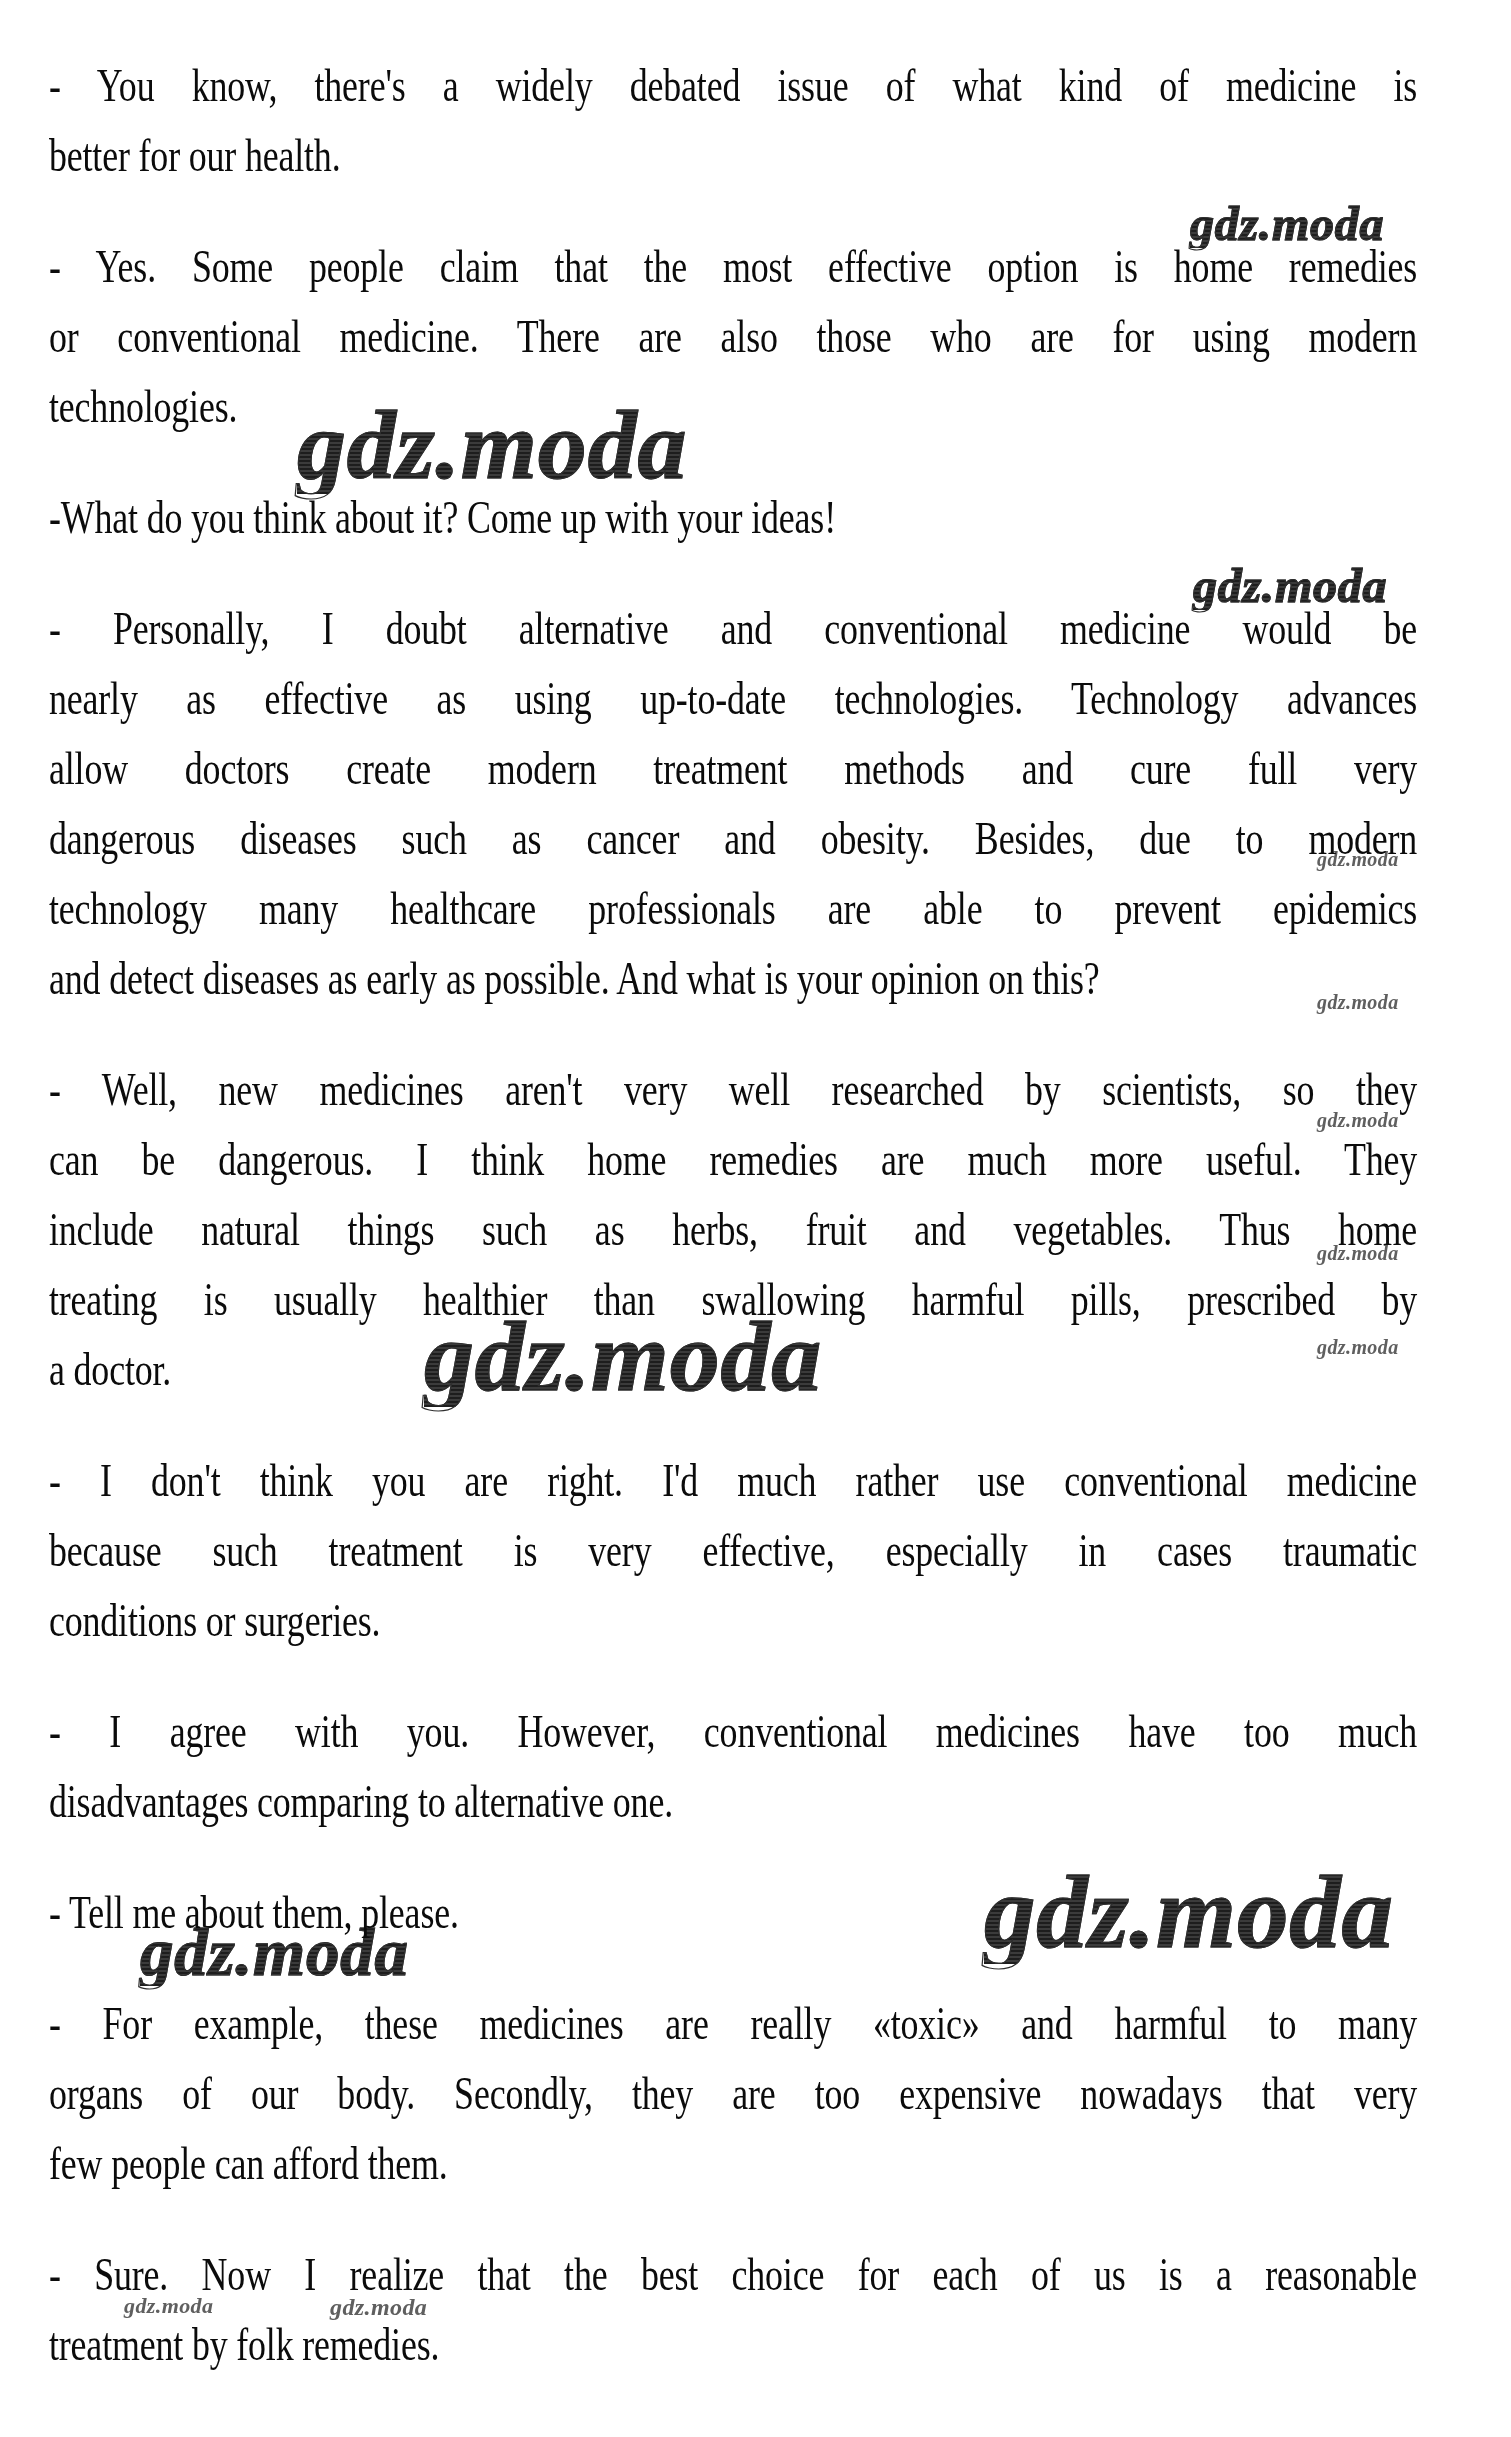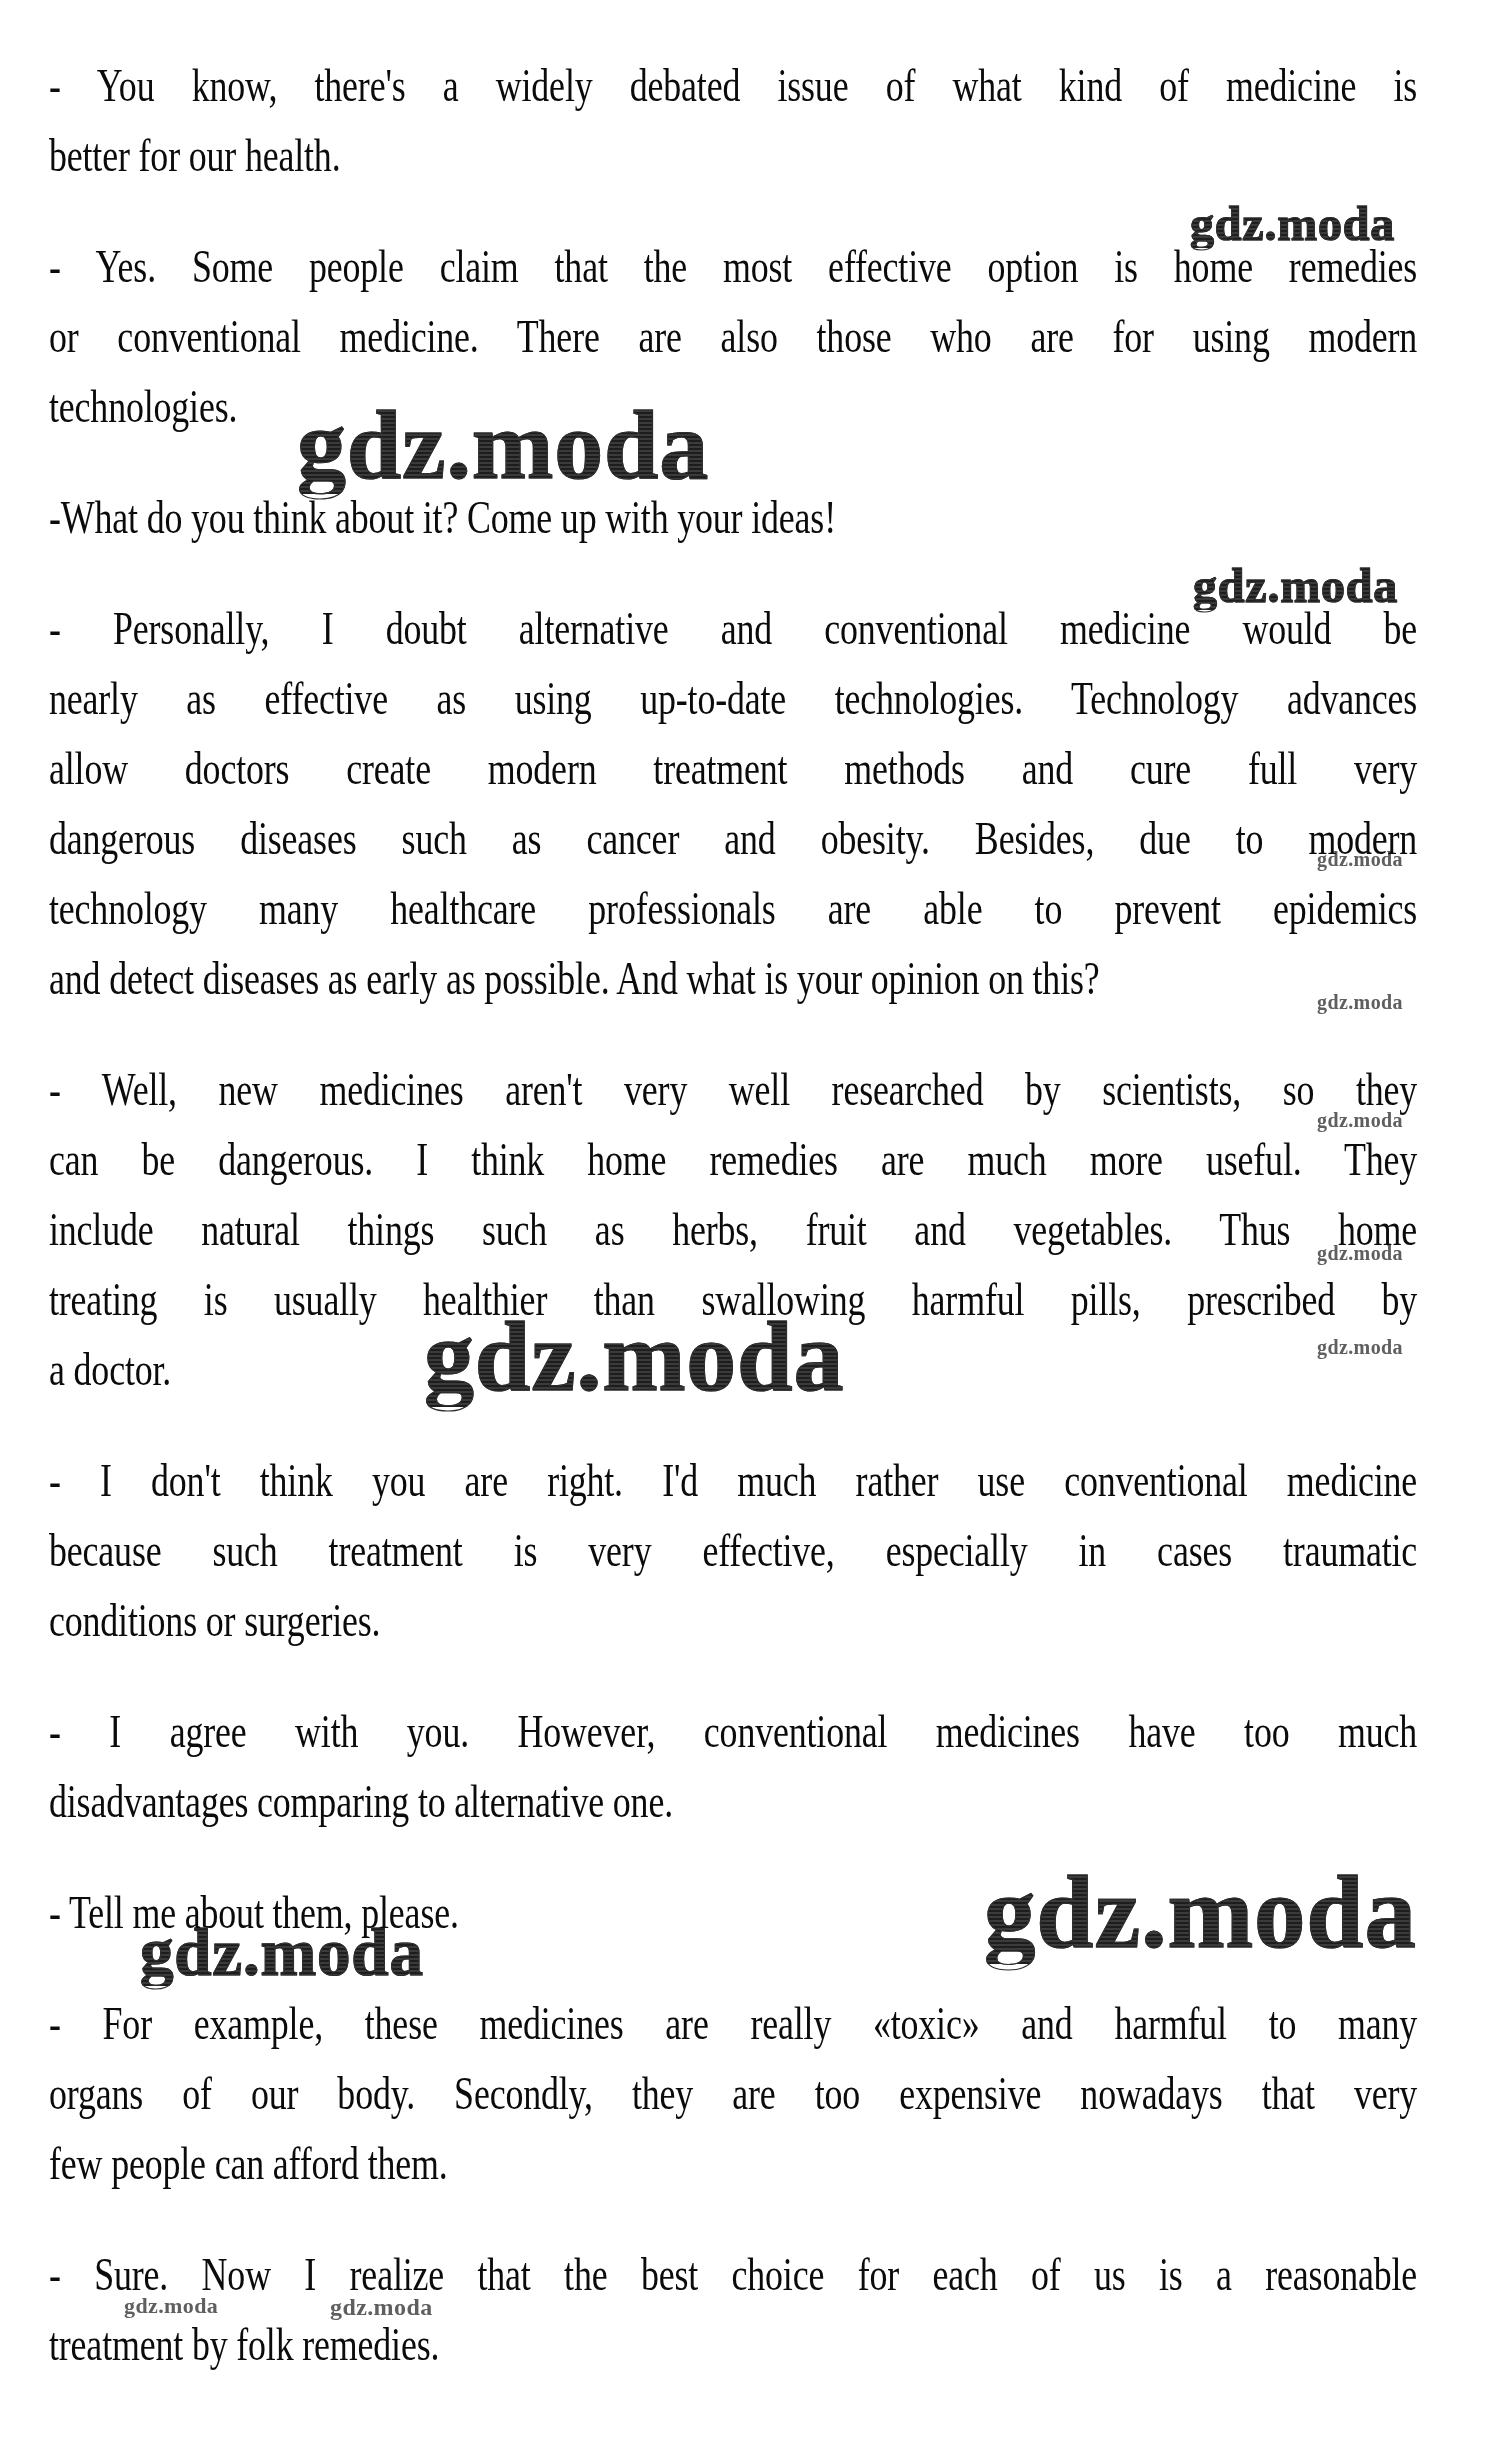--- a/index.html
+++ b/index.html
@@ -20,20 +20,21 @@
   .line.just{text-align:justify;text-align-last:justify;}
   
   .wm{
     position:absolute;line-height:1;font-weight:bold;letter-spacing:0.8px;
     color:transparent;
     background-image:repeating-linear-gradient(
       0deg,#1d1d1d 0px,#1d1d1d 1.6px,#9d9d9d 1.6px,#9d9d9d 2.4px,#3b3b3b 2.4px,#3b3b3b 4px);
     -webkit-background-clip:text;background-clip:text;
     -webkit-text-stroke:1.2px #2f2f2f;
     white-space:nowrap;
+    font-style:italic;
   }
   .wm-small{
     color:#5f5f5f;background-image:none;
     -webkit-background-clip:border-box;background-clip:border-box;
     -webkit-text-stroke:0;letter-spacing:0.4px;
   }
 </style>
 </head>
 <body>
 

